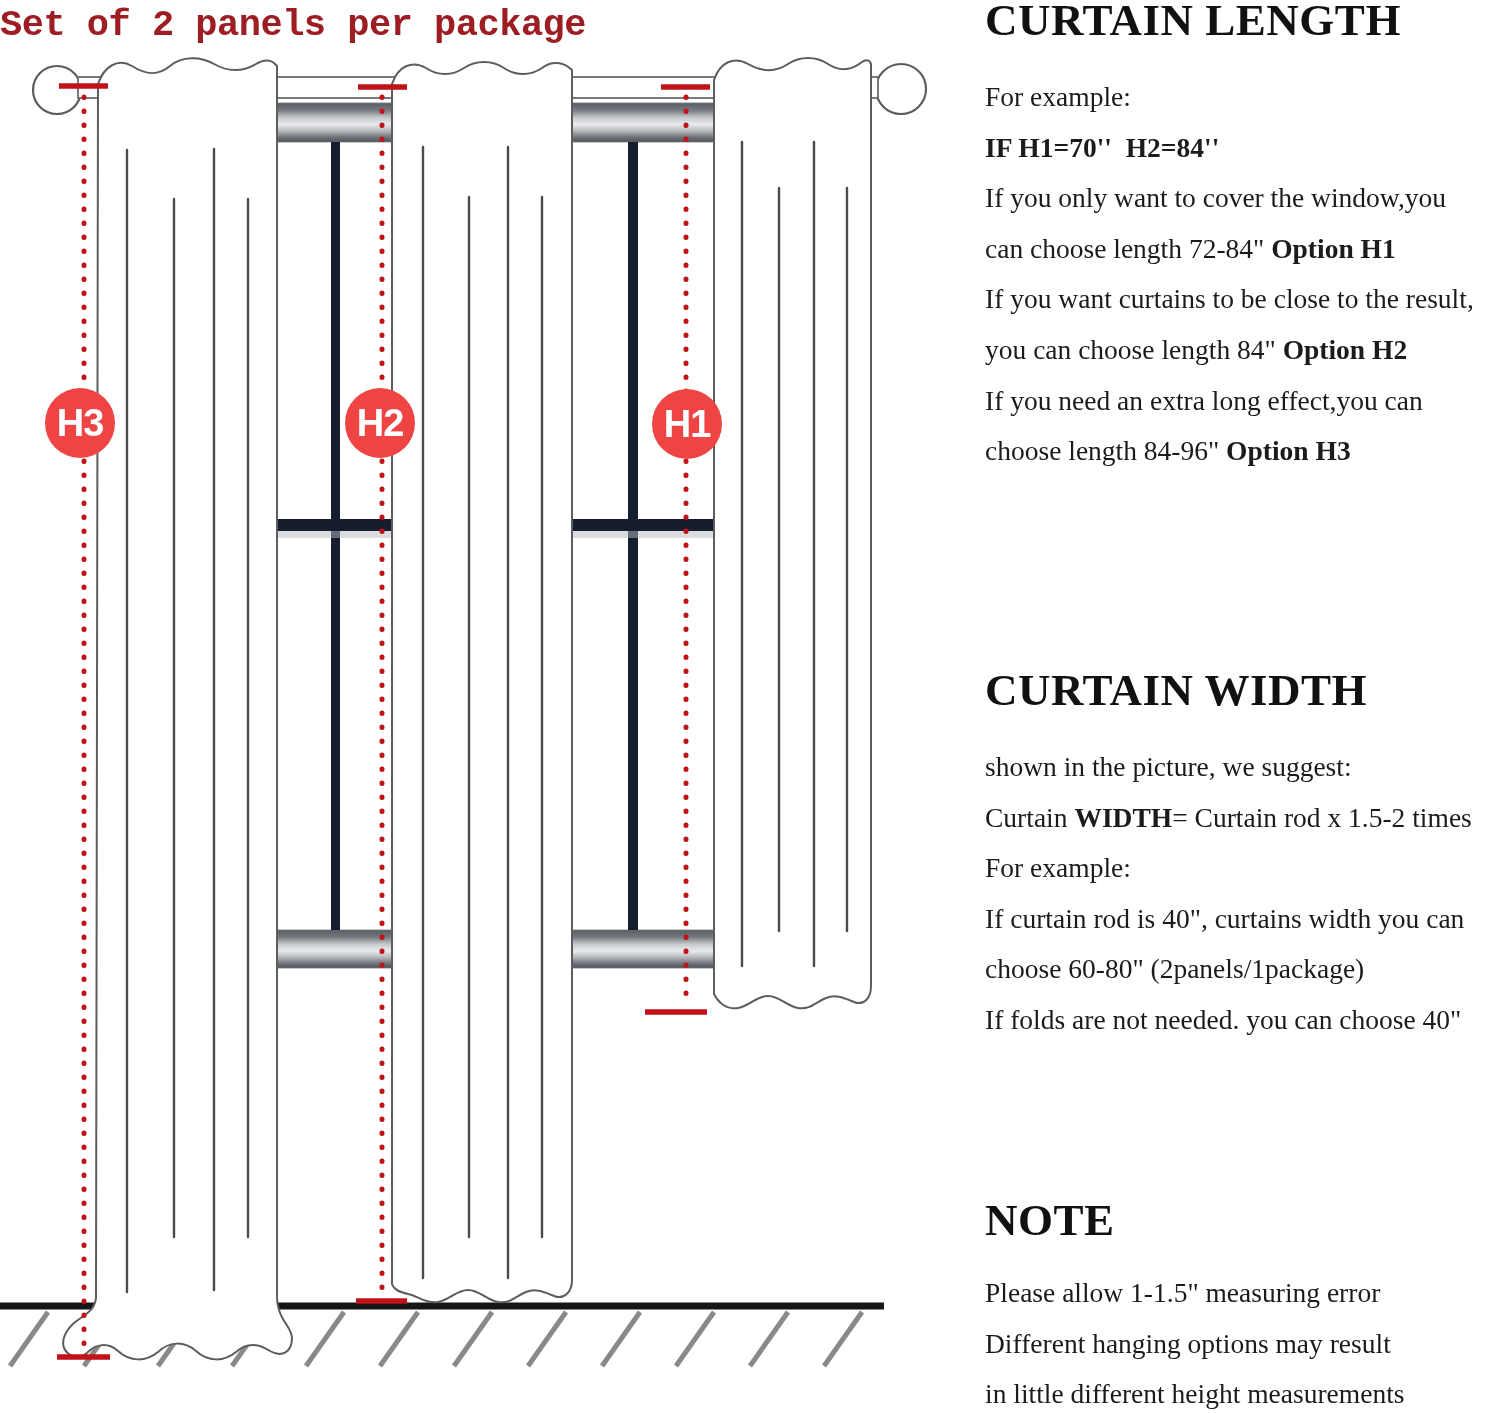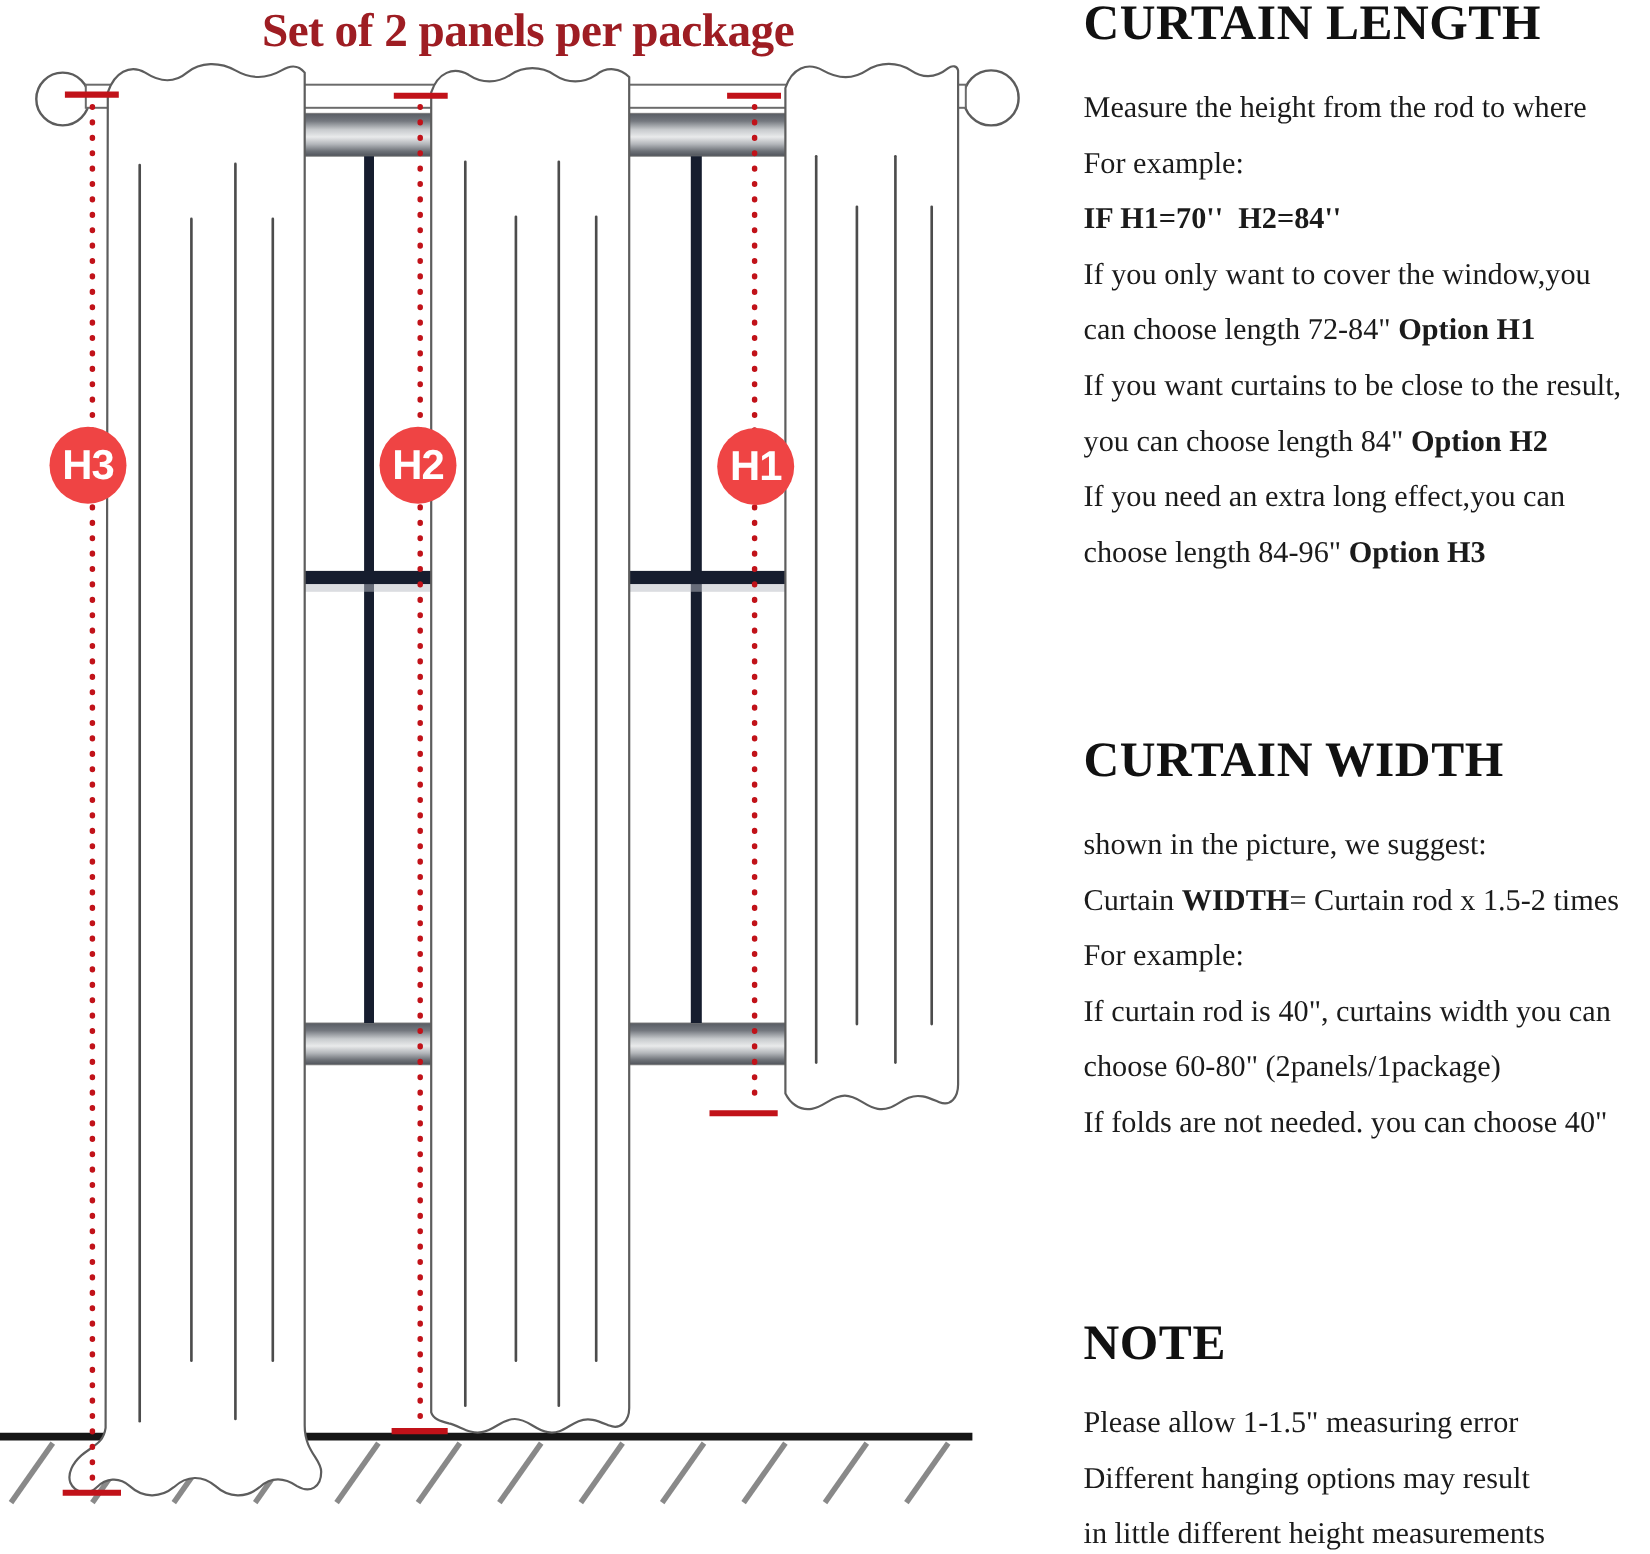--- a/index.html
+++ b/index.html
@@ -9,24 +9,23 @@
     height:1413px;
     background:#ffffff;
     overflow:hidden;
     font-family:"Liberation Serif", serif;
   }
   
   .diagram{position:absolute;left:0;top:0;width:960px;height:1413px;}
   .diagram svg{position:absolute;left:0;top:0;}
   .title{
     position:absolute;left:0;top:4px;width:960px;
-    text-align:center;
-    font-family:Liberation Serif, serif;
+    font-family:Liberation Mono, monospace;
     font-weight:bold;
-    font-size:43px;
+    font-size:37px;
     letter-spacing:-0.5px;
     color:#9e1d23;
   }
   .hlabel{
     position:absolute;
     width:70px;height:70px;
     border-radius:50%;
     background:#ef4444;
     color:#ffffff;
     font-family:"Liberation Sans", sans-serif;
@@ -212,21 +211,20 @@
 
     <div class="hlabel" style="left:45px;top:388px;">H3</div>
     <div class="hlabel" style="left:345px;top:388px;">H2</div>
     <div class="hlabel" style="left:652px;top:389px;">H1</div>
   </div>
 
   <div class="textcol">
 
     <h2 class="sec-h" style="top:-6px;">CURTAIN LENGTH</h2>
     <div class="lines" style="top:72px;">
-      <div class="t-line"><span>Measure the height from the rod to where</span><span class="b"></span><span></span></div>
       <div class="t-line"><span>For example:</span><span class="b"></span><span></span></div>
       <div class="t-line"><span></span><span class="b">IF H1=70''  H2=84''</span><span></span></div>
       <div class="t-line"><span>If you only want to cover the window,you</span><span class="b"></span><span></span></div>
       <div class="t-line"><span>can choose length 72-84" </span><span class="b">Option H1</span><span></span></div>
       <div class="t-line"><span>If you want curtains to be close to the result,</span><span class="b"></span><span></span></div>
       <div class="t-line"><span>you can choose length 84" </span><span class="b">Option H2</span><span></span></div>
       <div class="t-line"><span>If you need an extra long effect,you can</span><span class="b"></span><span></span></div>
       <div class="t-line"><span>choose length 84-96" </span><span class="b">Option H3</span><span></span></div>
     </div>
 

